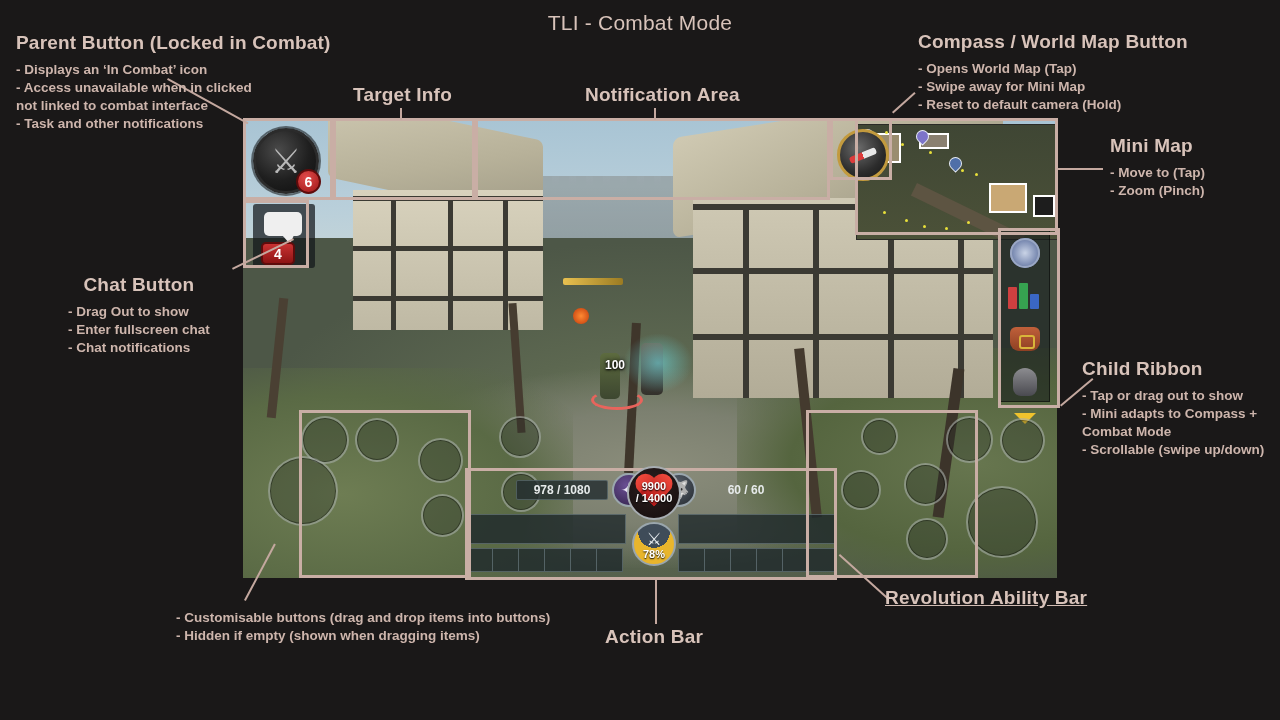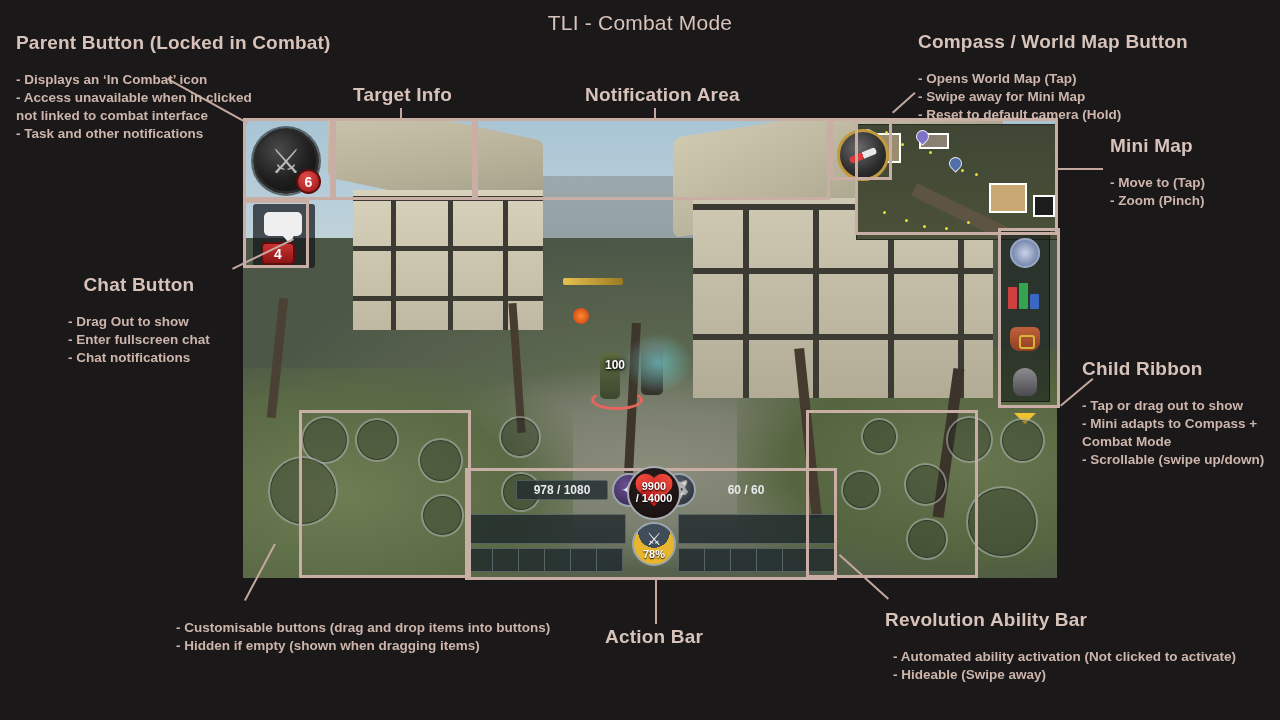--- a/index.html
+++ b/index.html
@@ -10,21 +10,21 @@
     overflow: hidden;
   }
   #root { position: relative; width: 1280px; height: 720px; background: #1a1818; }
 
   
   .ann { position: absolute; color: #d2bcb3; }
   .ann .head {
     font-size: 19px; font-weight: 600; letter-spacing: .2px;
     color: #d8c3ba; white-space: nowrap; line-height: 1.25;
   }
-  .ann .bullets { margin-top: 16px; }
+  .ann .bullets { margin-top: 6px; }
   .ann .bullets div {
     font-size: 13.5px; font-weight: 600; line-height: 1.33;
     color: #cdb5ac; white-space: nowrap;
   }
   .ann.center .head, .ann.center .bullets div { text-align: center; }
 
   
   .line { position: absolute; background: #c4a89f; }
   .hline { height: 2px; }
   .vline { width: 2px; }
@@ -517,21 +517,17 @@
     <div class="bullets">
       <div>- Customisable buttons (drag and drop items into buttons)</div>
       <div>- Hidden if empty (shown when dragging items)</div>
     </div>
   </div>
 
   <div class="ann center" style="left:605px; top:625px;">
     <div class="head">Action Bar</div>
   </div>
 
-  <div class="ann" style="left:885px; top:608px;">
+  <div class="ann" style="left:885px; top:586px;text-decoration:underline;">
     <div class="head">Revolution Ability Bar</div>
-    <div class="bullets" style="margin-left:8px;">
-      <div>- Automated ability activation (Not clicked to activate)</div>
-      <div>- Hideable (Swipe away)</div>
-    </div>
   </div>
 
 </div>
 
 </body></html>

